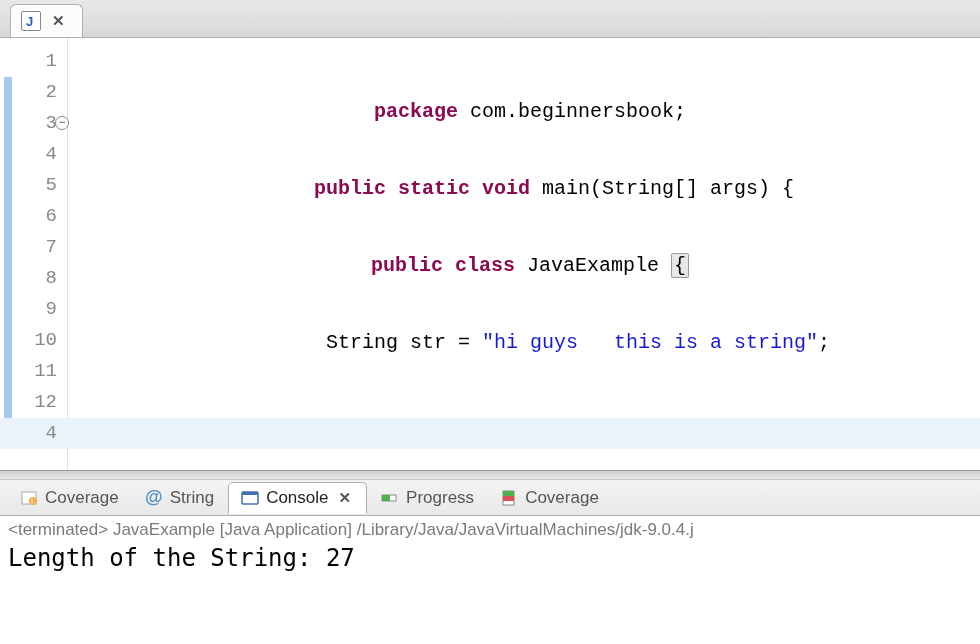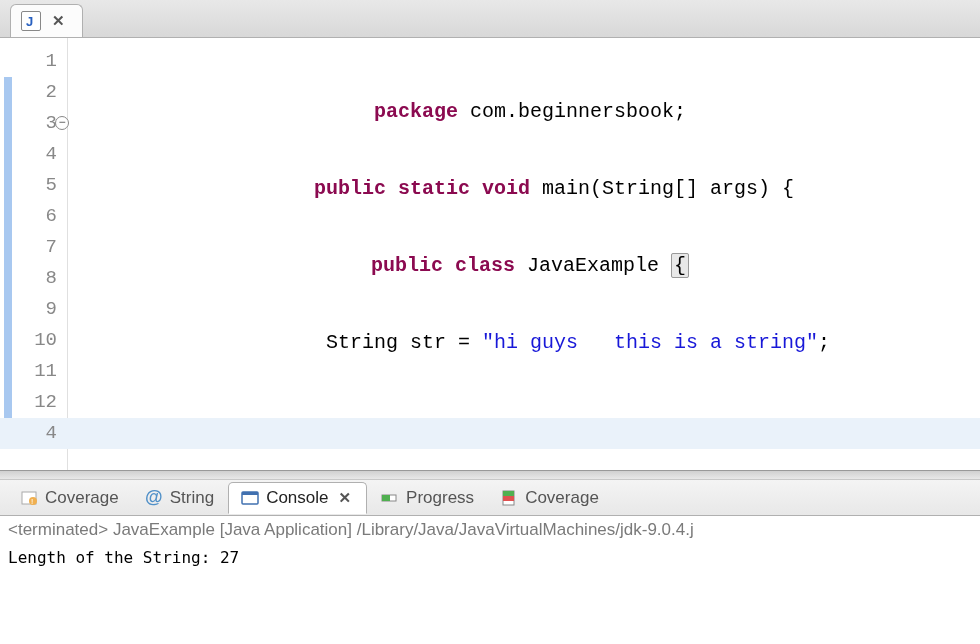--- a/index.html
+++ b/index.html
@@ -182,21 +182,21 @@
     .console-header {
       color: #7a7a7a;
       font-size: 17px;
       margin-bottom: 4px;
       white-space: nowrap;
       overflow: hidden;
       font-family: "Lucida Grande", Arial, sans-serif;
     }
     .console-output {
       font-family: Monaco, Menlo, monospace;
-      font-size: 16px;
+      font-size: 24px;
       color: #000;
       line-height: 28px;
       white-space: pre;
     }
   </style>
 </head>
 <body>
 
 <div class="editor-tab-bar">
   <div class="editor-tab">

